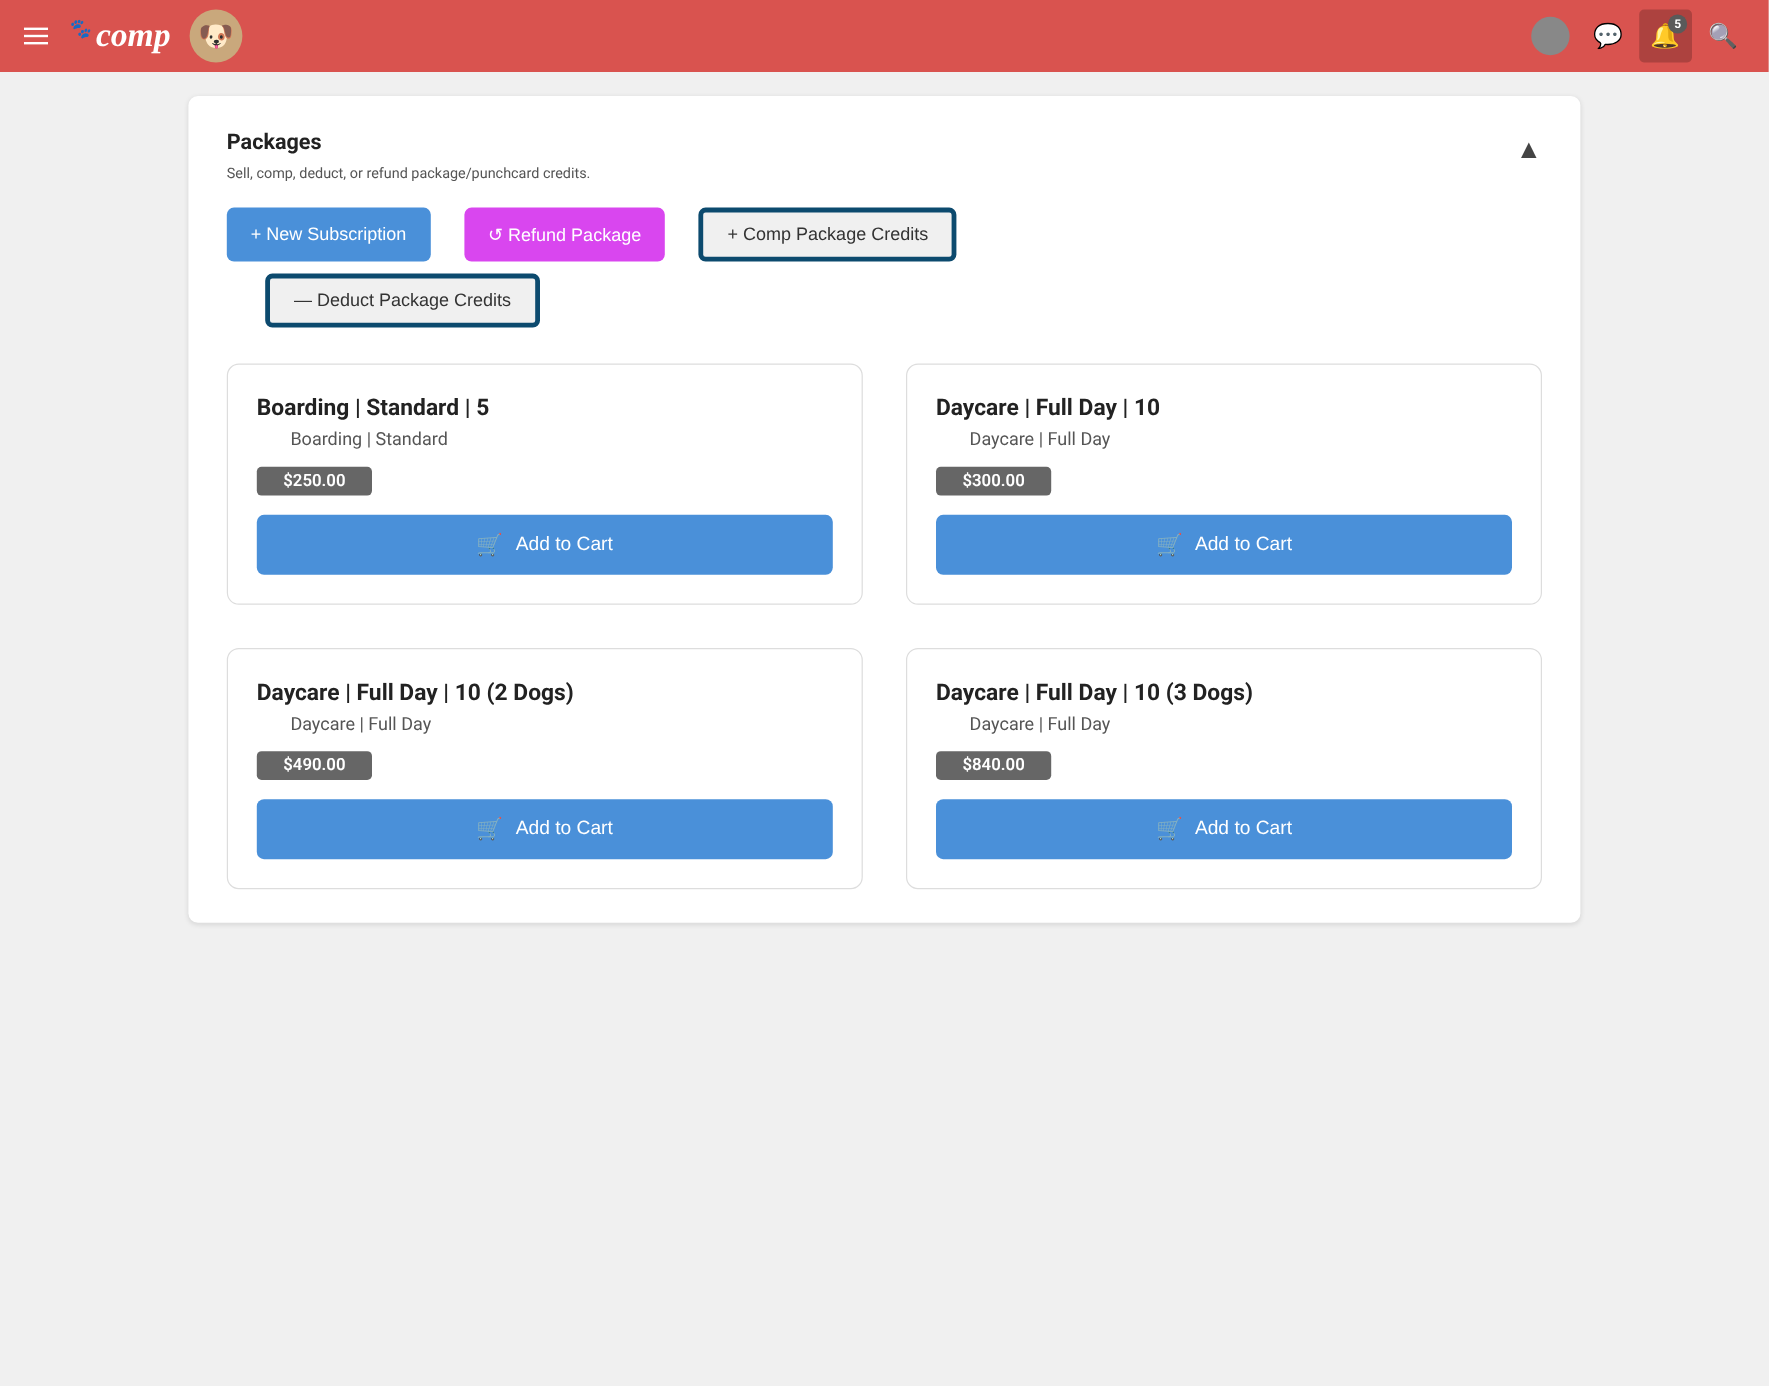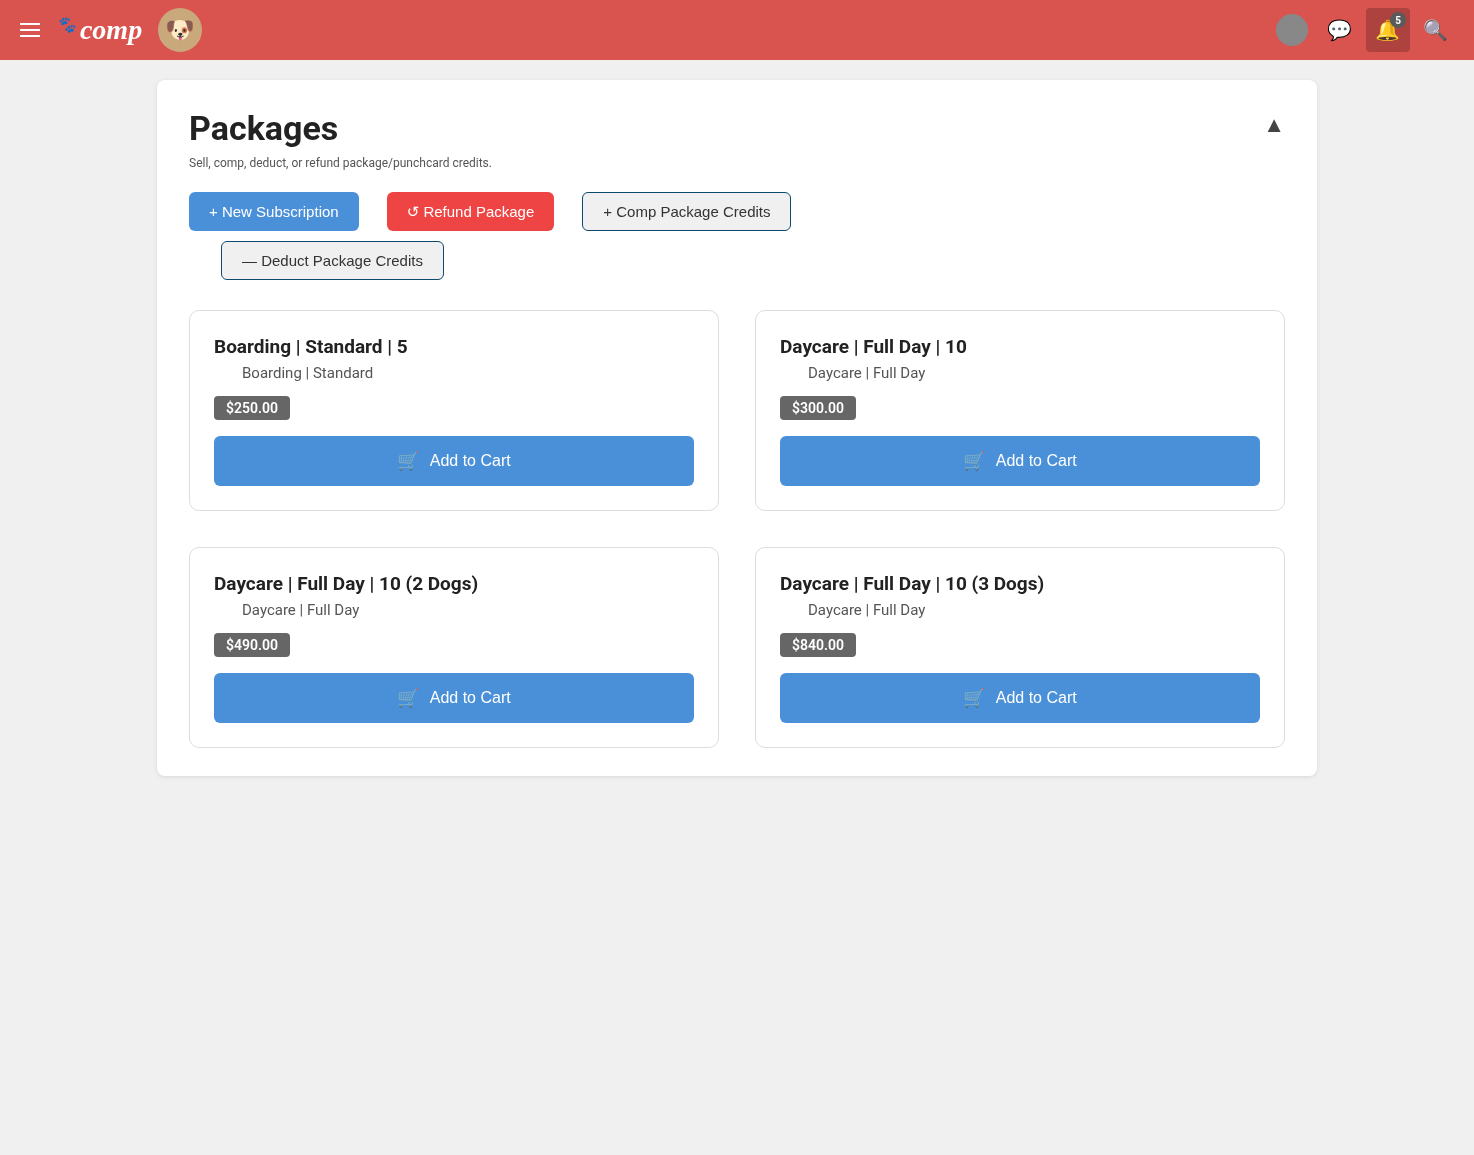--- a/index.html
+++ b/index.html
@@ -114,21 +114,21 @@
       box-shadow: 0 1px 4px rgba(0,0,0,0.1);
     }
 
     .packages-header {
       display: flex;
       align-items: flex-start;
       justify-content: space-between;
     }
 
     .packages-title {
-      font-size: 34px;
+      font-size: 18px;
       font-weight: bold;
       color: #222;
       margin-bottom: 8px;
     }
 
     .packages-subtitle {
       font-size: 12px;
       color: #555;
       margin-bottom: 22px;
     }
@@ -159,28 +159,28 @@
       border: none;
       text-decoration: none;
     }
 
     .btn-blue {
       background: #4a90d9;
       color: white;
     }
 
     .btn-red {
-      background: #ef4444;
+      background: #d946ef;
       color: white;
     }
 
     .btn-light {
       background: #f0f0f0;
       color: #333;
-      border: 1px solid #0c4a6e;
+      border: 4px solid #0c4a6e;
     }
 
     .second-row-buttons {
       display: flex;
       gap: 10px;
       margin-bottom: 30px;
       padding-left: 32px;
     }
 
     
@@ -210,21 +210,21 @@
       margin-bottom: 14px;
       margin-left: 28px;
     }
 
     .price-badge {
       display: inline-block;
       background: #666;
       color: white;
       font-size: 14px;
       font-weight: 600;
-      padding: 4px 12px;
+      padding: 4px 22px;
       border-radius: 4px;
       margin-bottom: 16px;
     }
 
     .add-to-cart-btn {
       width: 100%;
       background: #4a90d9;
       color: white;
       border: none;
       border-radius: 6px;

